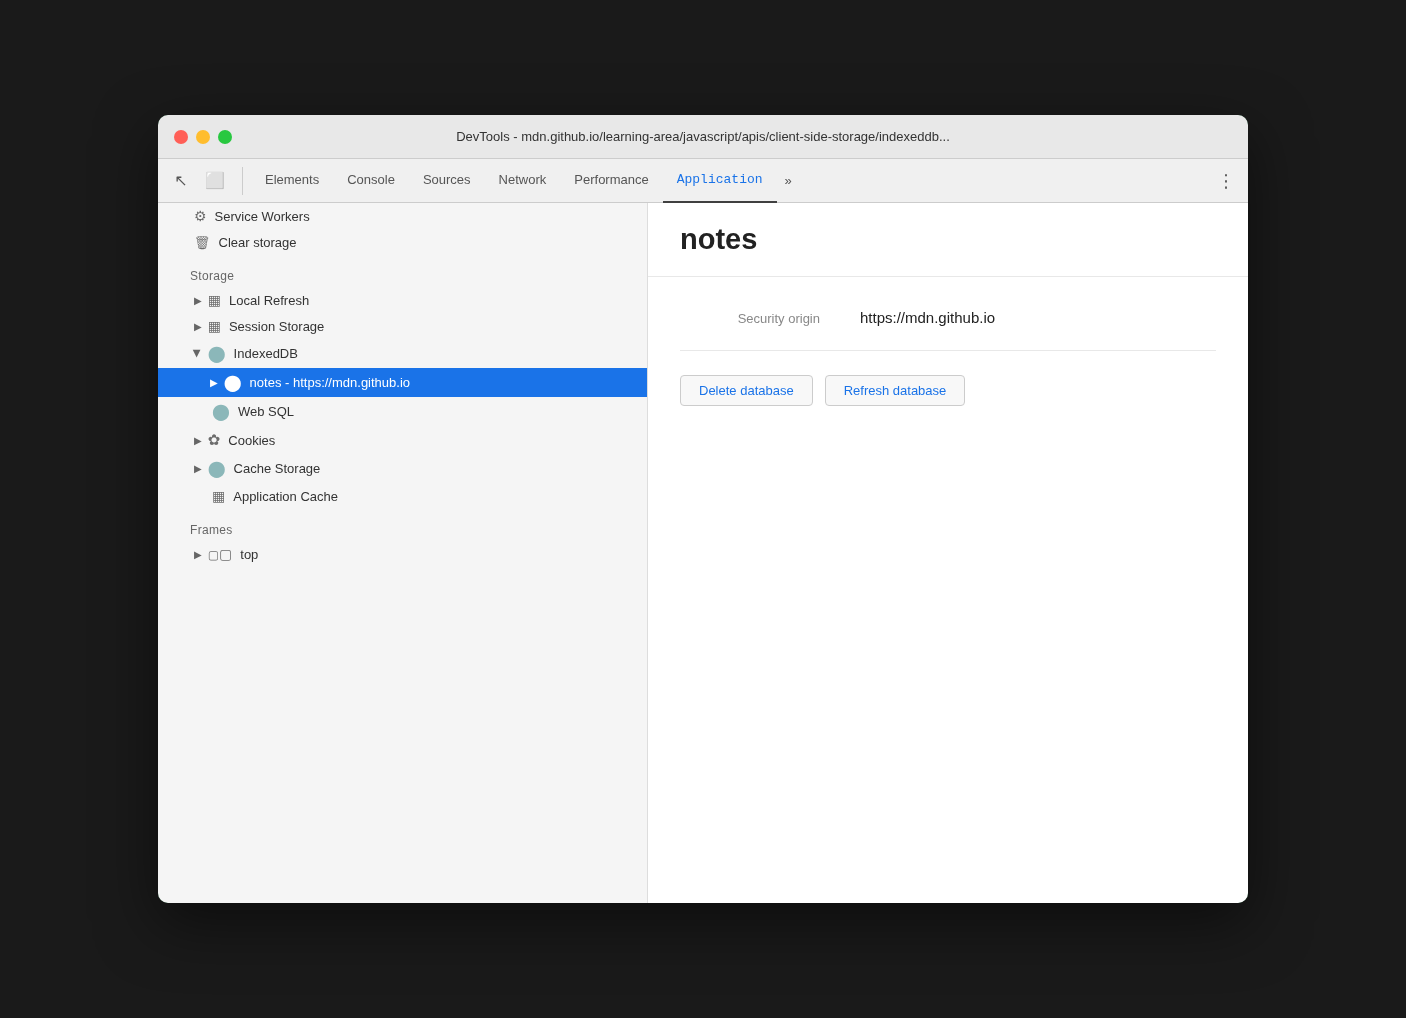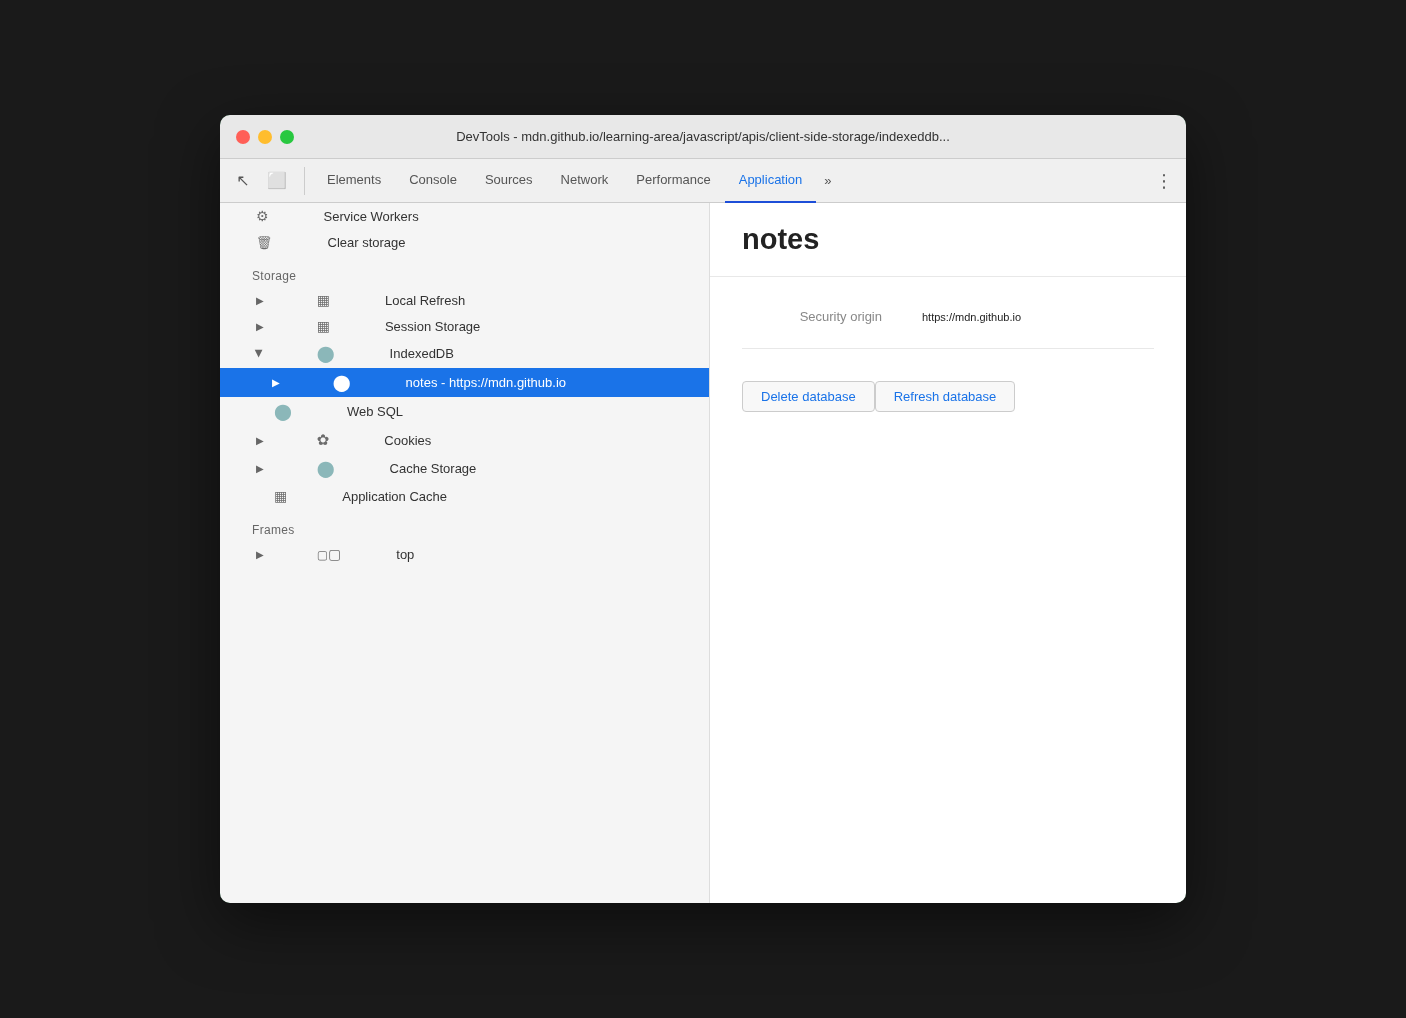--- a/index.html
+++ b/index.html
@@ -5,21 +5,21 @@
     * { box-sizing: border-box; margin: 0; padding: 0; }
     body {
       background: #1a1a1a;
       display: flex;
       justify-content: center;
       align-items: center;
       min-height: 100vh;
       font-family: -apple-system, BlinkMacSystemFont, 'Segoe UI', sans-serif;
     }
     .window {
-      width: 966px;
+      width: 1090px;
       background: #14532d;
       border-radius: 10px;
       overflow: hidden;
       box-shadow: 0 20px 60px rgba(0,0,0,0.5);
     }
     
     .titlebar {
       background: #e8e8e8;
       height: 44px;
       display: flex;
@@ -91,21 +91,22 @@
       align-items: center;
       padding: 0 14px;
       font-size: 13px;
       color: #555;
       cursor: pointer;
       border-bottom: 2px solid transparent;
       white-space: nowrap;
     }
     .tab.active {
       color: #1a73e8;
-      border-bottom: 2px solid #1d4ed8;
+      border-bottom: 2px solid #404040;
+      font-family: Liberation Mono, monospace;
     }
     .tab-more {
       display: flex;
       align-items: center;
       padding: 0 8px;
       font-size: 13px;
       color: #555;
       cursor: pointer;
     }
     .toolbar-end {
@@ -138,21 +139,20 @@
       padding-bottom: 16px;
     }
     .sidebar-item {
       display: flex;
       align-items: center;
       padding: 5px 16px 5px 24px;
       font-size: 13px;
       color: #333;
       cursor: pointer;
       user-select: none;
-      gap: 47px;
     }
     .sidebar-item.selected {
       background: #1a73e8;
       color: #fff;
     }
     .sidebar-item .icon {
       margin-right: 8px;
       font-size: 14px;
       opacity: 0.7;
     }
@@ -196,32 +196,32 @@
       margin-bottom: 24px;
     }
     .info-label {
       font-size: 13px;
       color: #888;
       width: 140px;
       text-align: right;
       margin-right: 40px;
     }
     .info-value {
-      font-size: 11px;
+      font-size: 15px;
       color: #222;
     }
     .divider {
       border: none;
       border-top: 1px solid #e8e8e8;
       margin: 24px 0;
     }
     .button-row {
       display: flex;
-      gap: 0;
-      margin-top: 32px;
+      gap: 12px;
+      margin-top: 24px;
     }
     .db-button {
       padding: 7px 18px;
       border: 1px solid #ccc;
       border-radius: 4px;
       background: #f8f8f8;
       color: #1a73e8;
       font-size: 13px;
       cursor: pointer;
       font-weight: 500;

